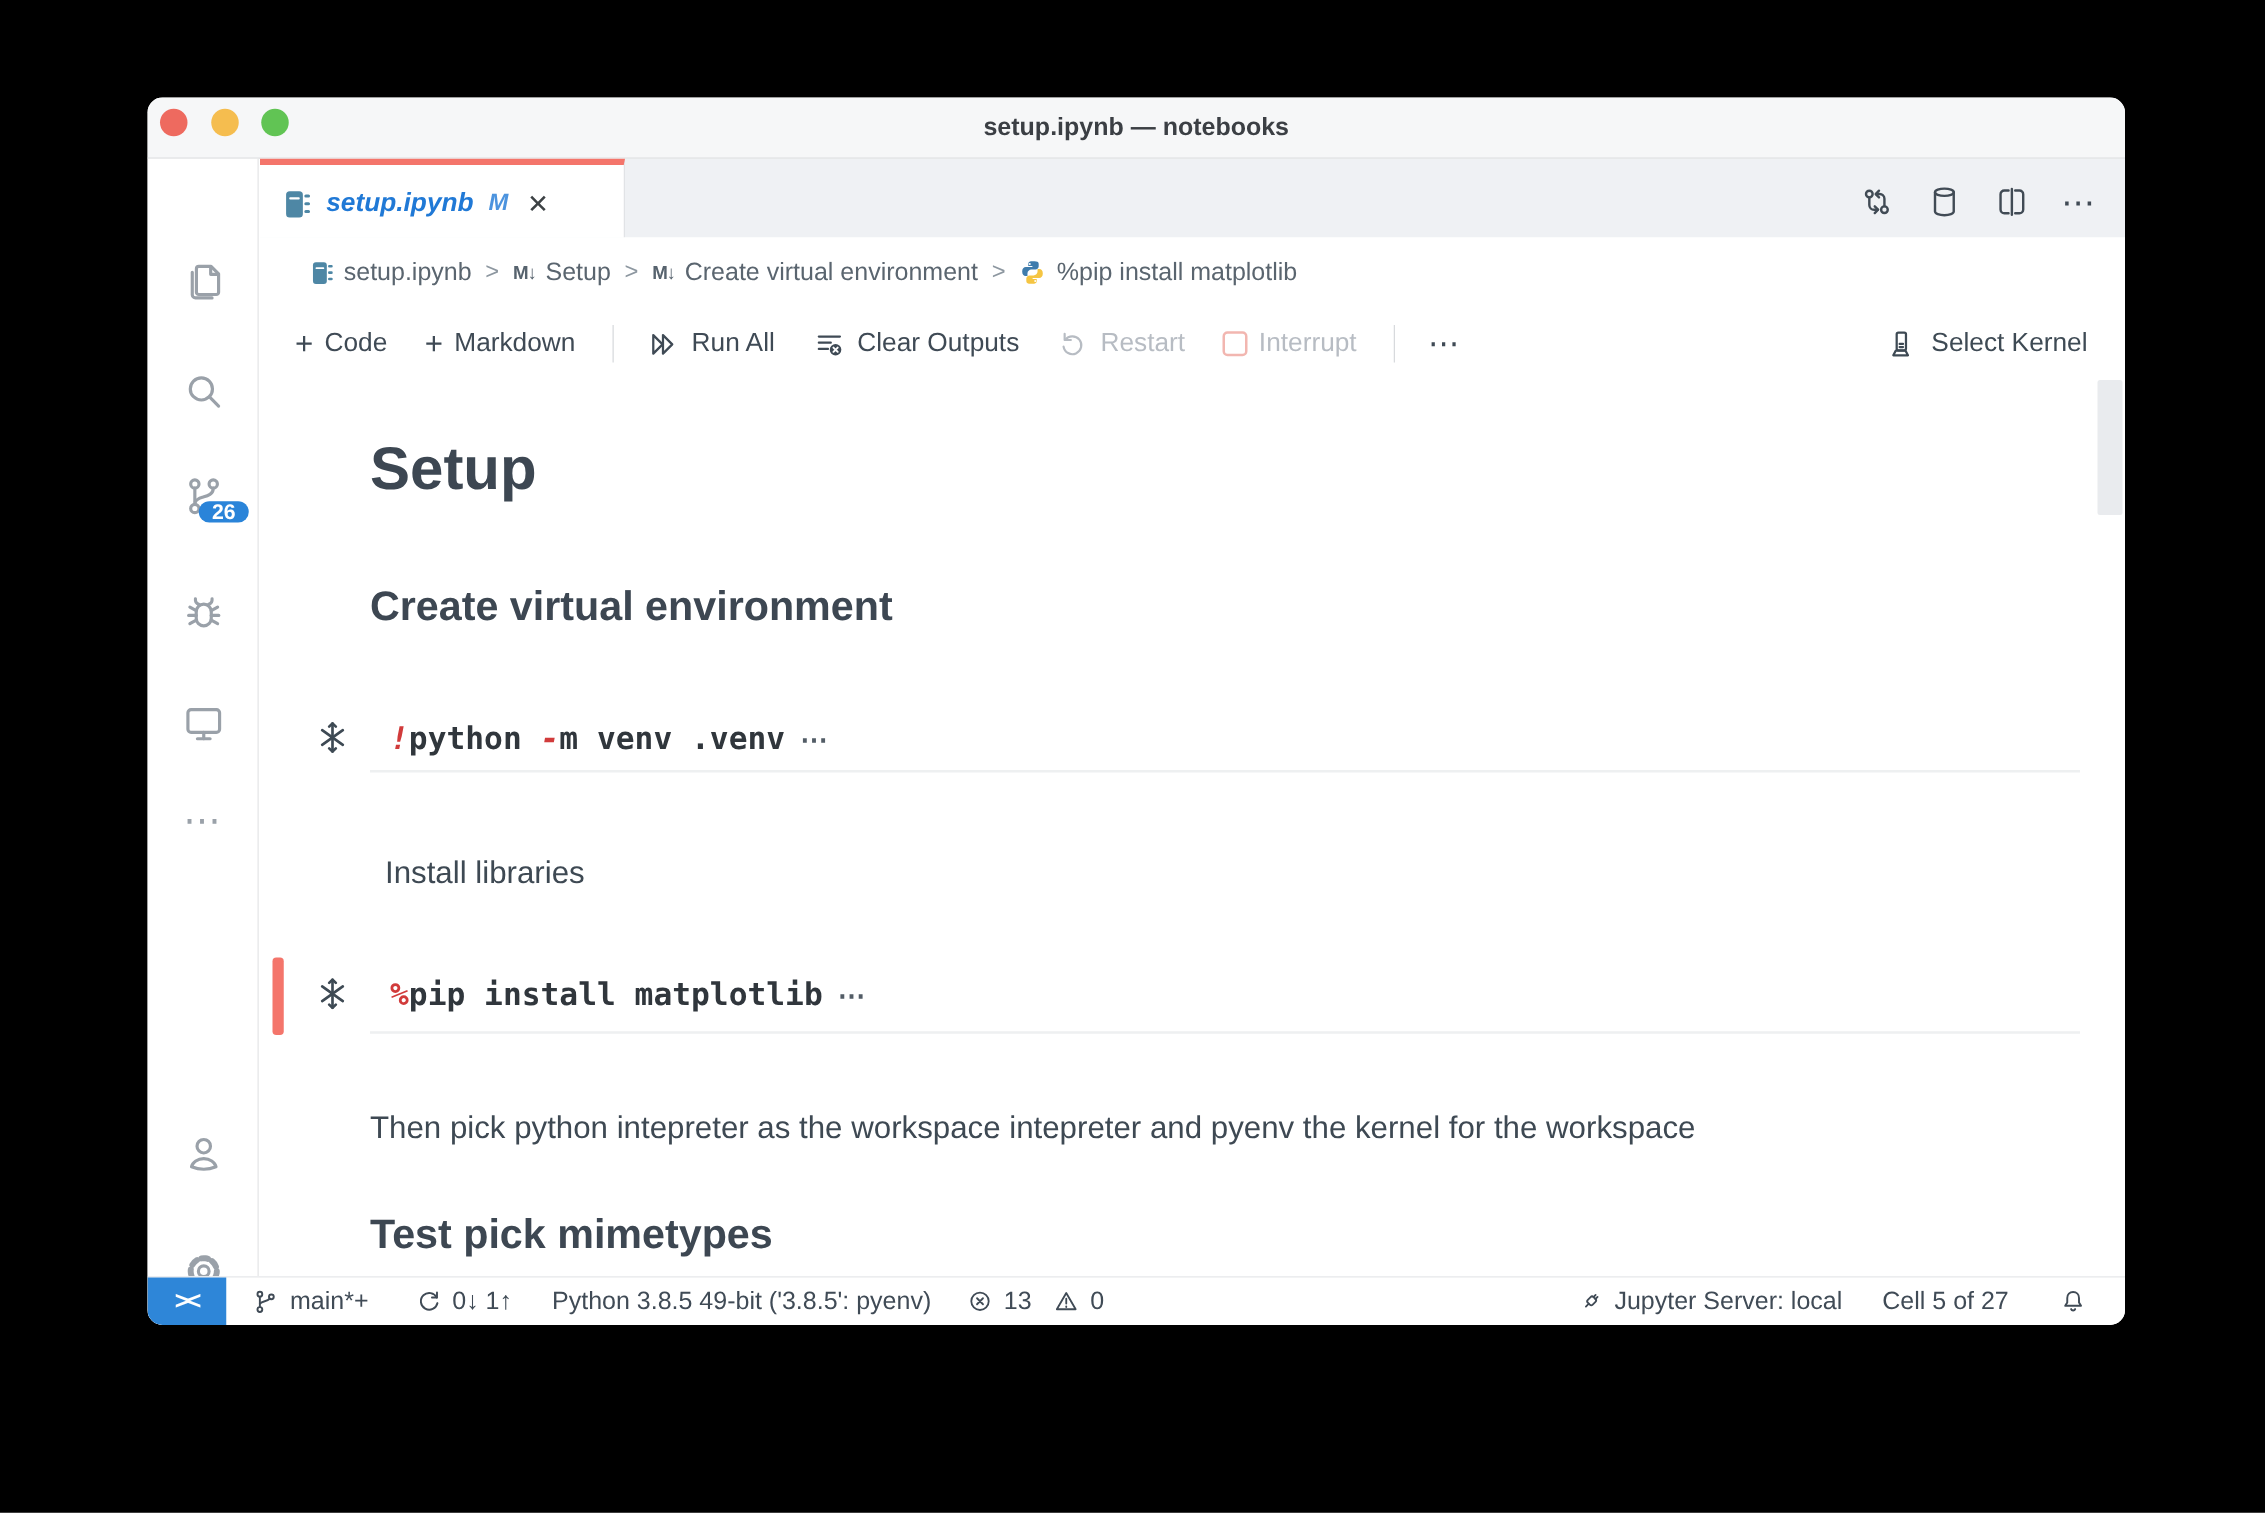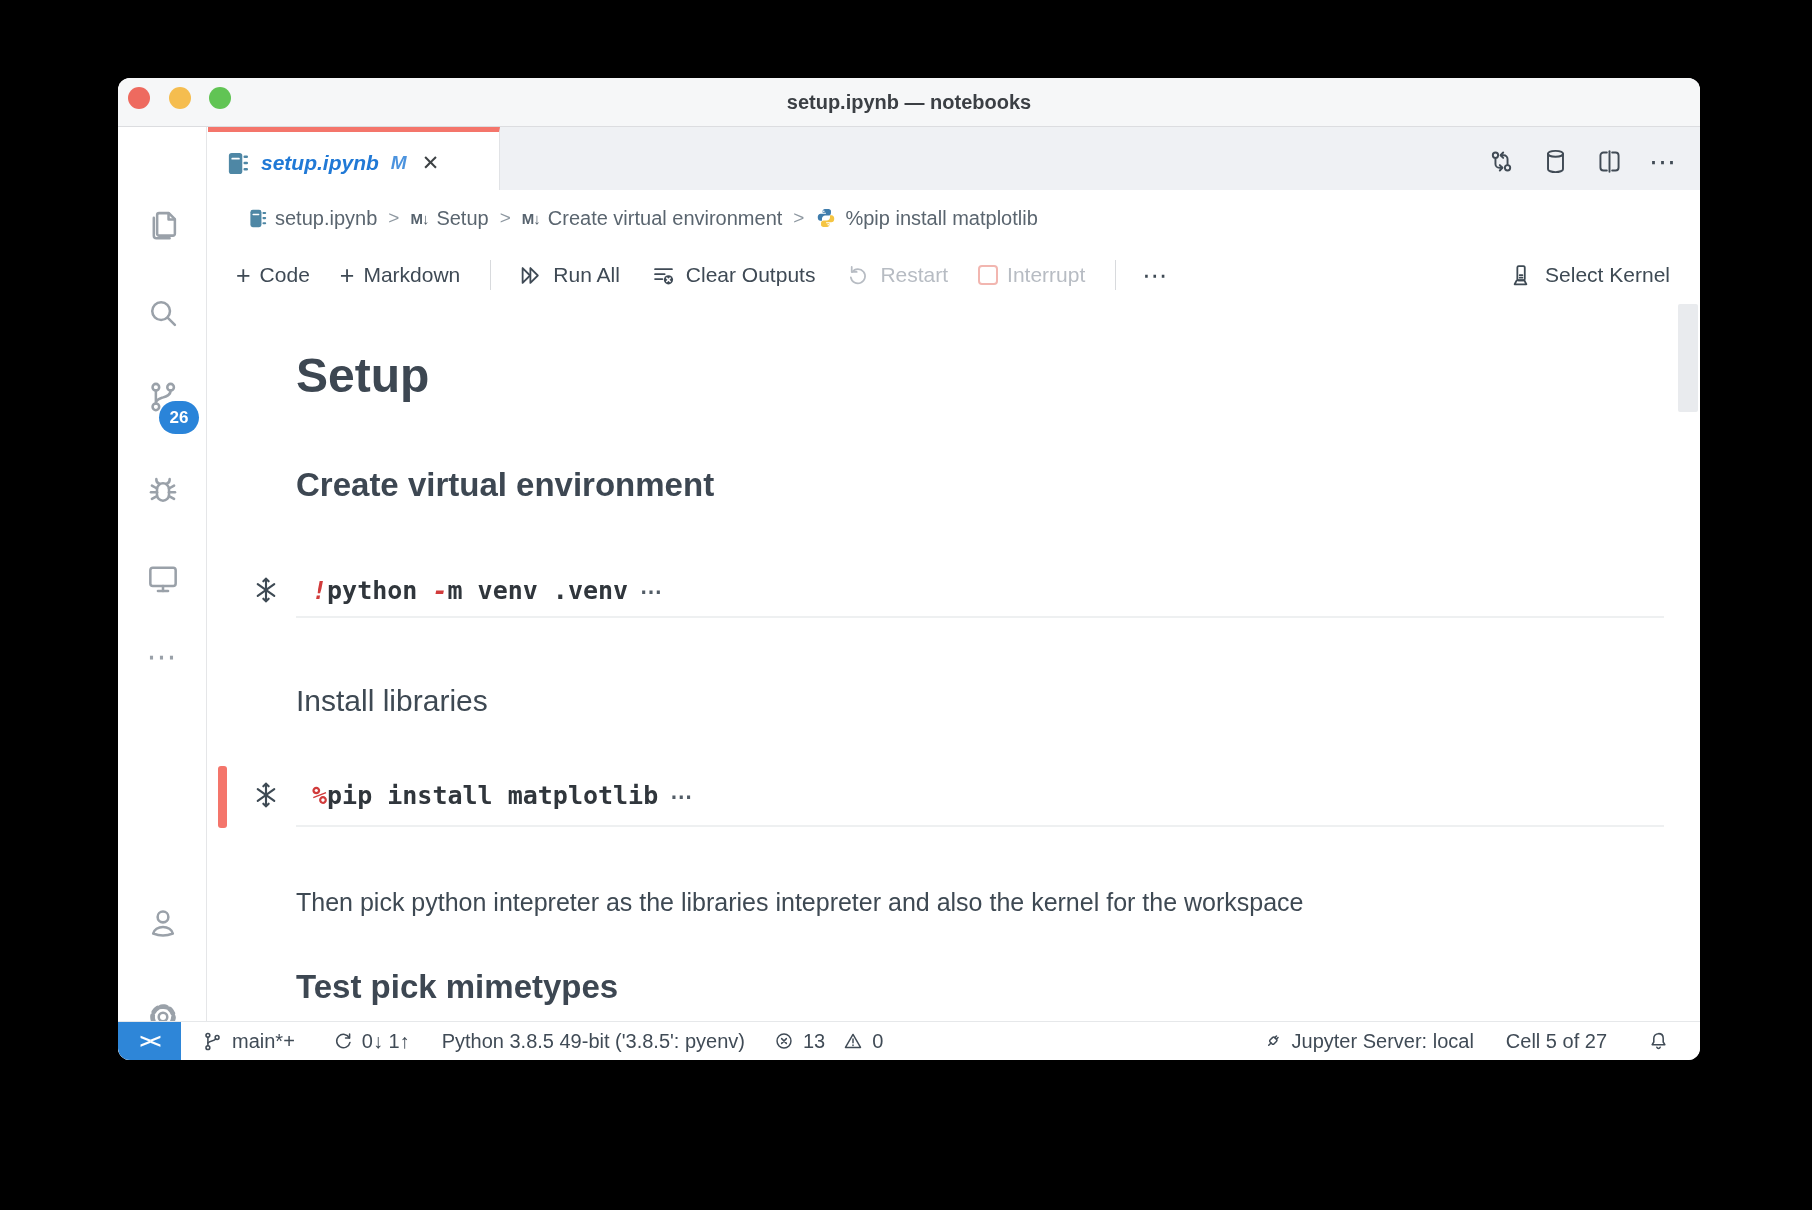--- a/index.html
+++ b/index.html
@@ -20,21 +20,21 @@
   .light{position:absolute;top:9px;width:22px;height:22px;border-radius:50%;}
   .light.red{left:10px;background:#ee6a5f;}
   .light.yellow{left:51px;background:#f5bd4f;}
   .light.green{left:91px;background:#61c454;}
   .win-title{position:absolute;left:0;right:0;top:0;height:49px;line-height:49px;text-align:center;
     font-size:20px;font-weight:600;color:#3b3f44;}
 
   
   .activitybar{position:absolute;left:0;top:49px;width:89px;bottom:39px;background:#fff;border-right:1px solid #e5e6e8;}
   .act-item{position:absolute;left:0;width:89px;display:flex;justify-content:center;color:var(--icon-gray);cursor:pointer;}
-  .act-badge{position:absolute;left:41px;top:274px;min-width:40px;height:33px;border-radius:17px;background:var(--badge-blue);
+  .act-badge{position:absolute;left:41px;top:274px;min-width:40px;height:17px;border-radius:17px;background:var(--badge-blue);
     color:#fff;font-size:17px;font-weight:700;display:flex;align-items:center;justify-content:center;}
   .act-dots{font-size:30px;letter-spacing:2px;color:var(--icon-gray);line-height:20px;}
 
   
   .tabstrip{position:absolute;left:90px;top:49px;right:0;height:63px;background:#eff1f4;}
   .tab{position:absolute;left:0;top:0;width:292px;height:63px;background:#fff;border-top:5px solid var(--accent);
     border-right:1px solid #e1e3e6;display:flex;align-items:center;padding:4px 16px 0 18px;cursor:pointer;}
   .tab-label{margin-left:12px;font-size:21px;font-style:italic;font-weight:600;color:var(--link-blue);}
   .tab-m{margin-left:12px;font-size:19px;font-style:italic;font-weight:700;color:var(--link-blue);opacity:.8;}
   .tab-close{margin-left:15px;font-size:21px;color:#3c4144;cursor:pointer;}
@@ -57,21 +57,21 @@
   .tb-sep{width:1px;height:30px;background:#d8dadd;margin:0 26px 0 0;}
   .tb-dots{font-size:25px;letter-spacing:1px;}
   .interrupt-box{width:20px;height:20px;border:2px solid #f2b6b0;border-radius:4px;}
   .select-kernel{position:absolute;right:30px;display:flex;align-items:center;gap:11px;color:#3e4a54;cursor:pointer;}
 
   
   .content{position:absolute;left:90px;top:226px;right:0;bottom:39px;background:#fff;}
   .md-h1{position:absolute;left:88px;top:44px;font-size:48px;font-weight:600;color:#3d4752;}
   .md-h2{position:absolute;left:88px;top:162px;font-size:33px;font-weight:600;color:#3d4752;}
   .md-h3{position:absolute;left:88px;top:664px;font-size:33px;font-weight:600;color:#3d4752;}
-  .md-p1{position:absolute;left:88px;top:380px;font-size:30px;color:#3e4953;}
+  .md-p1{position:absolute;left:100px;top:380px;font-size:25px;color:#3e4953;}
   .md-p2{position:absolute;left:88px;top:584px;font-size:25px;color:#3e4953;}
   .drag-handle{position:absolute;color:#3e4a54;cursor:grab;}
   .code-line{position:absolute;left:104px;font-family:"DejaVu Sans Mono","Liberation Mono",monospace;
     font-size:25px;color:#30363c;white-space:pre;cursor:text;font-weight:bold;}
   .tok-red{color:var(--token-red);font-style:italic;}
   .code-more{margin-left:12px;font-family:"Liberation Sans",sans-serif;font-size:22px;color:#525c66;letter-spacing:1px;}
   .cell-sep{position:absolute;left:88px;width:1368px;height:2px;background:#eef0f1;}
   .cell-bar{position:absolute;left:10px;top:462px;width:9px;height:62px;border-radius:3px;background:var(--accent);}
   .scroll-thumb{position:absolute;right:2px;top:0;width:20px;height:108px;background:#e9ebee;border-radius:2px;cursor:pointer;}
 
@@ -328,21 +328,21 @@
       <svg class="ico" width="32" height="32" viewBox="0 0 24 24" stroke-width="1.5">
           <path d="M12 3.6v16.8"></path>
           <path d="M10 5.5 12 3.5l2 2"></path>
           <path d="M10 18.5l2 2 2-2"></path>
           <path d="M5.8 7.6l12.4 8.8M5.8 16.4 18.2 7.6"></path>
         </svg>
     </div>
     <div class="code-line" style="top:477px"><span><span class="tok-red">%</span><span>pip install matplotlib</span></span><span class="code-more">⋯</span></div>
     <div class="cell-sep" style="top:521px"></div>
 
-    <div class="md-p2">Then pick python intepreter as the libraries intepreter and also the kernel for the workspace</div>
+    <div class="md-p2">Then pick python intepreter as the workspace intepreter and pyenv the kernel for the workspace</div>
     <div class="md-h3">Test pick mimetypes</div>
 
     <div class="scroll-thumb"></div>
   </div>
 
   <div class="statusbar">
     <div class="remote">
       <span>&gt;&lt;</span>
     </div>
     <span class="sb-item" style="margin-left:20px">

